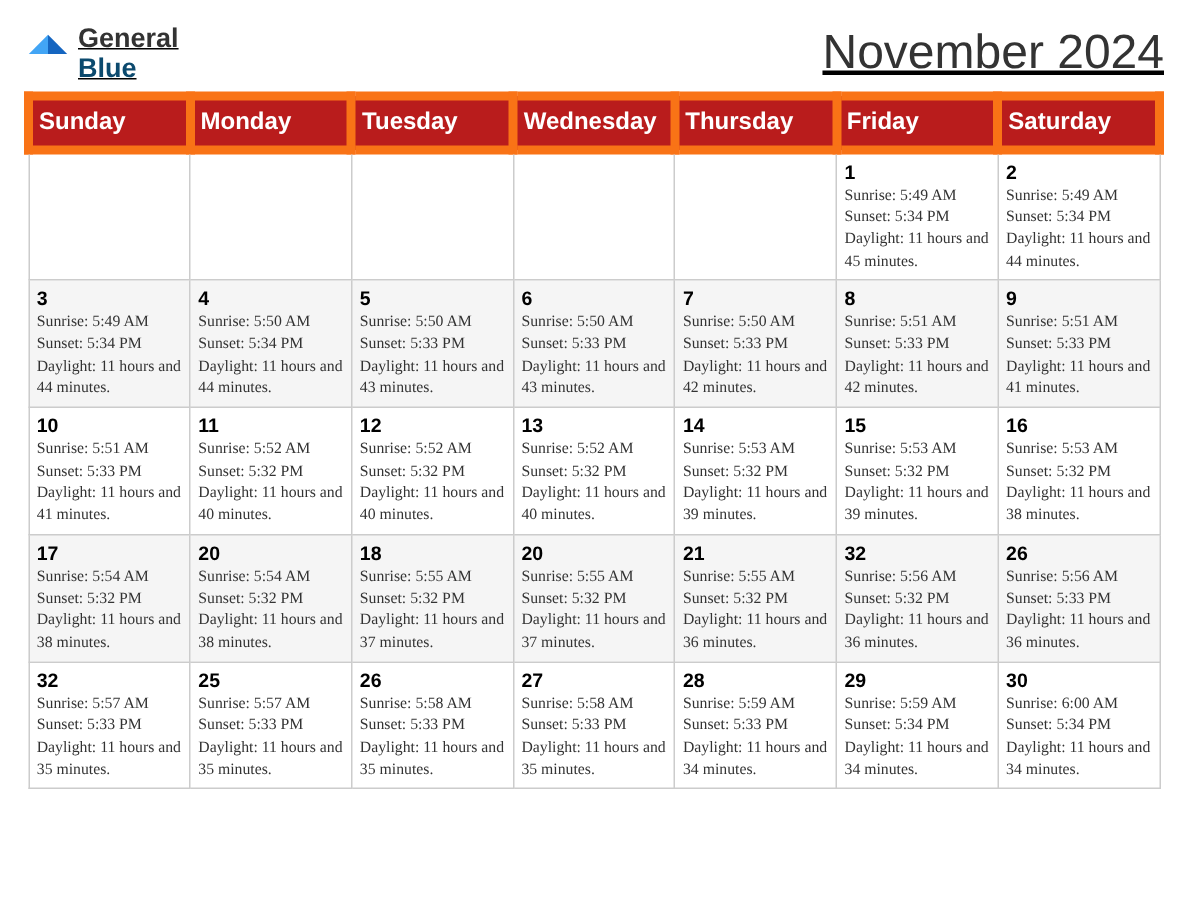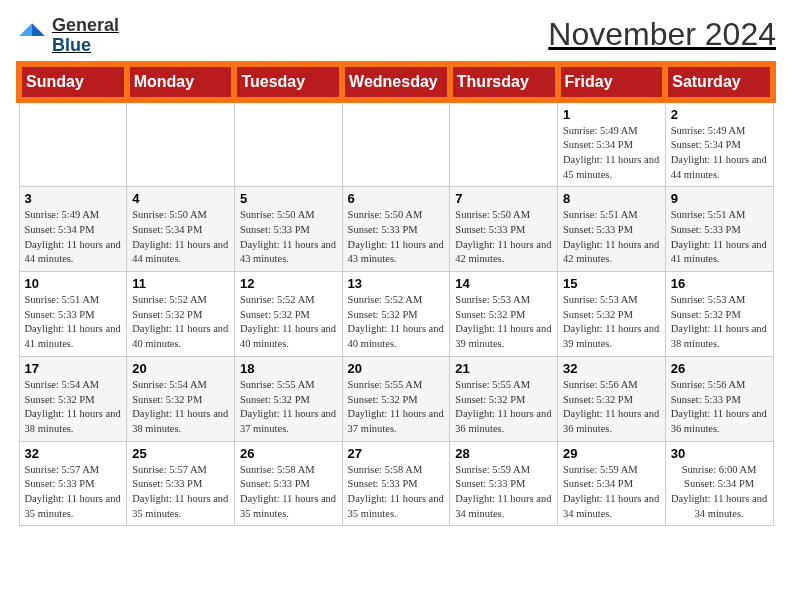--- a/index.html
+++ b/index.html
@@ -301,19 +301,19 @@
 Daylight: 11 hours and 34 minutes.</div>
         </td>
         <td>
           <span class="day-num">29</span>
           <div class="day-info" style="white-space: pre-line;">Sunrise: 5:59 AM
 Sunset: 5:34 PM
 Daylight: 11 hours and 34 minutes.</div>
         </td>
         <td>
           <span class="day-num">30</span>
-          <div class="day-info" style="white-space: pre-line; text-align: center;">Sunrise: 6:00 AM
+          <div class="day-info" style="white-space: pre-line;">Sunrise: 6:00 AM
 Sunset: 5:34 PM
 Daylight: 11 hours and 34 minutes.</div>
         </td>
       </tr>
     </tbody>
 </table>
 
 </body></html>

